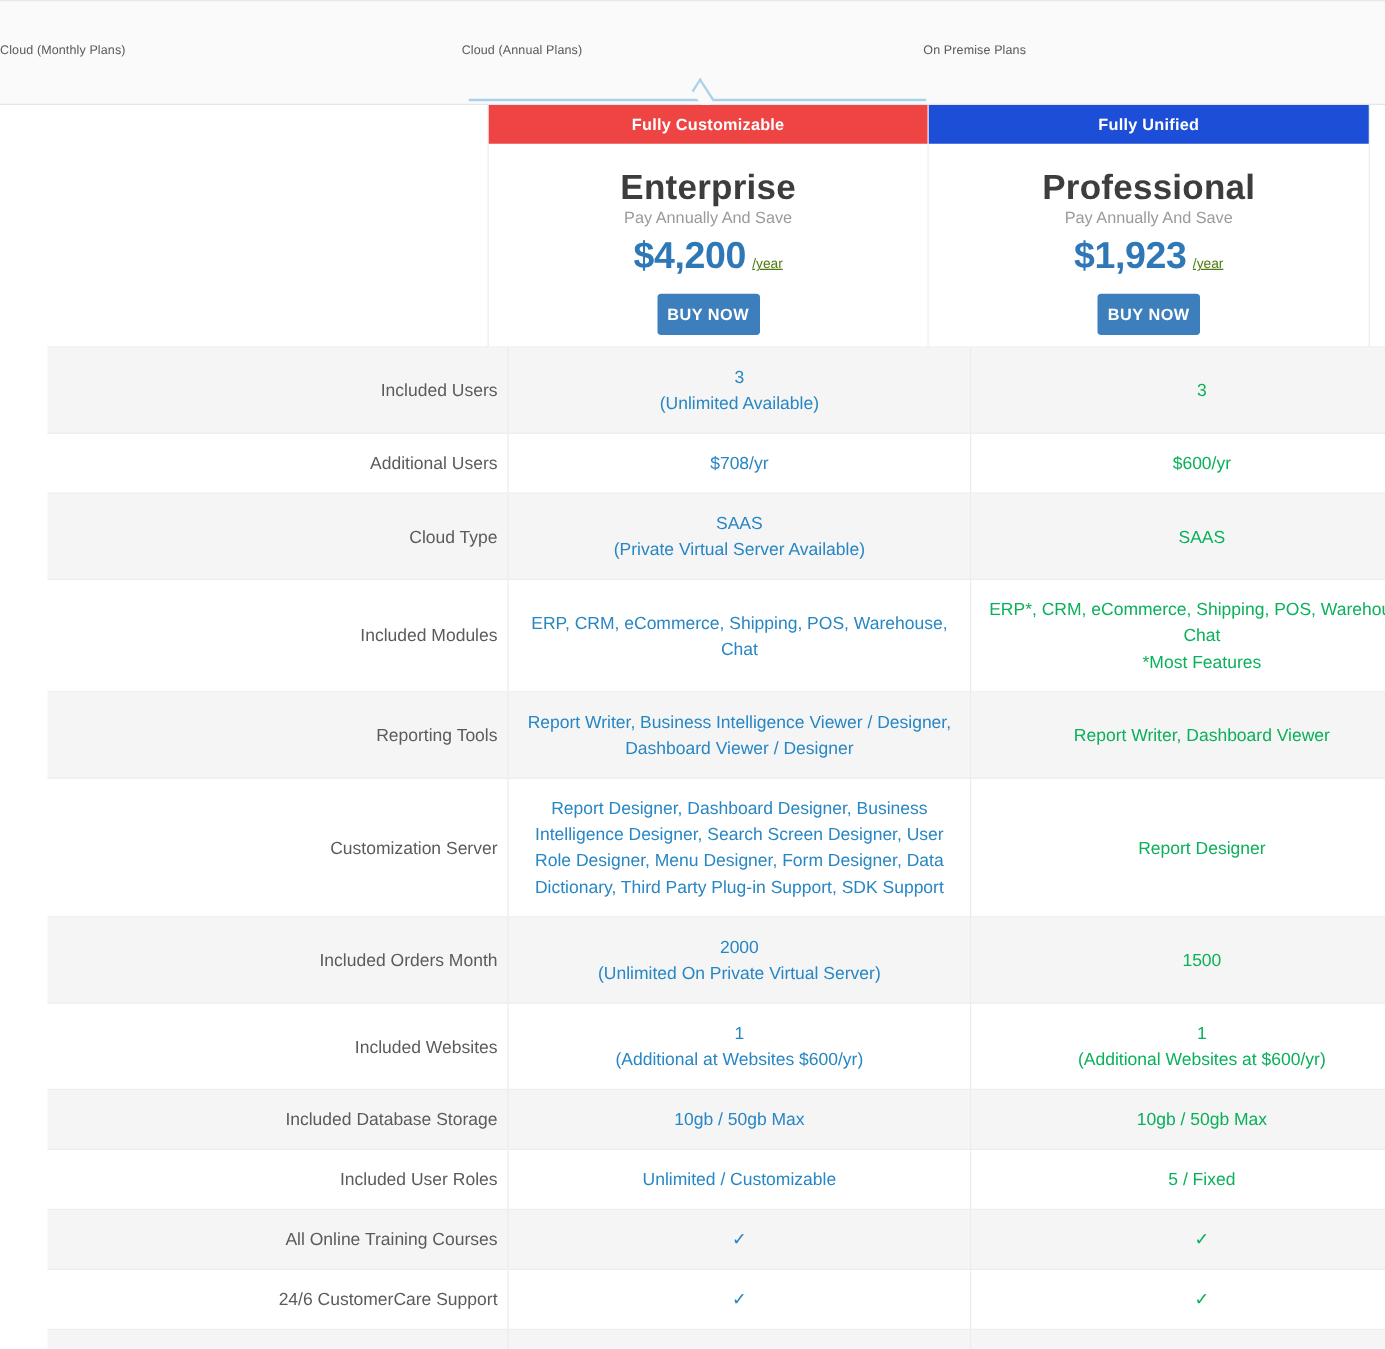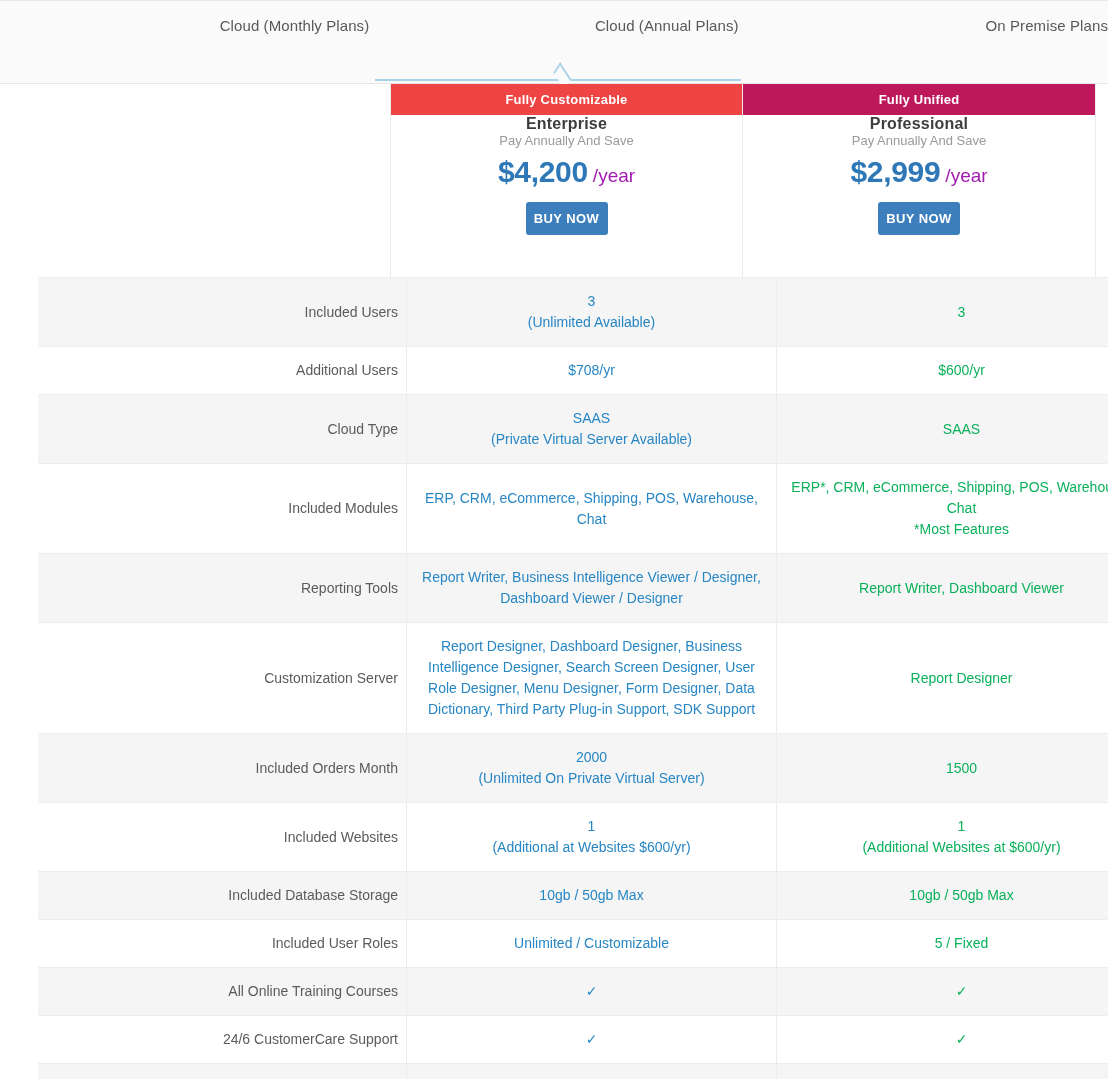--- a/index.html
+++ b/index.html
@@ -22,23 +22,23 @@
     height: 84px;
     background: #fafafa;
     border-top: 1px solid #e8e8e8;
     border-bottom: 1px solid #e6e6e6;
     box-sizing: border-box;
   }
   .tab {
     flex: 1 1 0;
     display: flex;
     align-items: flex-start;
-    justify-content: flex-end;
-    padding-top: 16px;
-    font-size: 15px;
+    justify-content: flex-start;
+    padding-top: 34px;
+    font-size: 10px;
     color: #58595b;
     letter-spacing: .1px;
     cursor: pointer;
     position: relative;
     box-sizing: border-box;
   }
   .tab.active { color: #58595b; }
 
   
   .tab-indicator {
@@ -94,21 +94,22 @@
     height: 31px;
     line-height: 31px;
     text-align: center;
     color: #fff;
     font-size: 13px;
     font-weight: bold;
     letter-spacing: .2px;
     box-sizing: border-box;
   }
   .plan-name {
-    font-size: 16px;
+    margin-top: 19px;
+    font-size: 28px;
     font-weight: bold;
     color: #3d3d3d;
     letter-spacing: .2px;
   }
   .plan-sub {
     margin-top: 0;
     font-size: 13px;
     color: #9a9a9a;
   }
   .plan-price-row {
@@ -118,23 +119,24 @@
     justify-content: center;
     text-align: center;
   }
   .plan-price {
     font-size: 30px;
     font-weight: bold;
     color: #2e78b7;
     letter-spacing: -.3px;
   }
   .plan-period {
-    font-size: 19px;
-    color: #a21caf;
+    font-size: 11px;
+    color: #4d7c0f;
     margin-left: 5px;
+    text-decoration: underline;
   }
   .buy-btn {
     margin-top: 13px;
     width: 82px;
     height: 33px;
     border: none;
     border-radius: 3px;
     background: #3d7ebd;
     color: #fff;
     font-size: 13px;
@@ -202,25 +204,25 @@
     <div class="plan-name">Enterprise</div>
     <div class="plan-sub">Pay Annually And Save</div>
     <div class="plan-price-row">
       <span class="plan-price">$4,200</span>
       <span class="plan-period">/year</span>
     </div>
     <button class="buy-btn">BUY NOW</button>
   </div>
 
   <div class="plan">
-    <div class="plan-ribbon" style="background:#be185d">Fully Unified</div>
+    <div class="plan-ribbon" style="background:#1d4ed8">Fully Unified</div>
     <div class="plan-name">Professional</div>
     <div class="plan-sub">Pay Annually And Save</div>
     <div class="plan-price-row">
-      <span class="plan-price">$2,999</span>
+      <span class="plan-price">$1,923</span>
       <span class="plan-period">/year</span>
     </div>
     <button class="buy-btn">BUY NOW</button>
   </div>
 
 </div>
 
 <table class="table">
   <tbody id="table-body">
       <tr class="alt">

